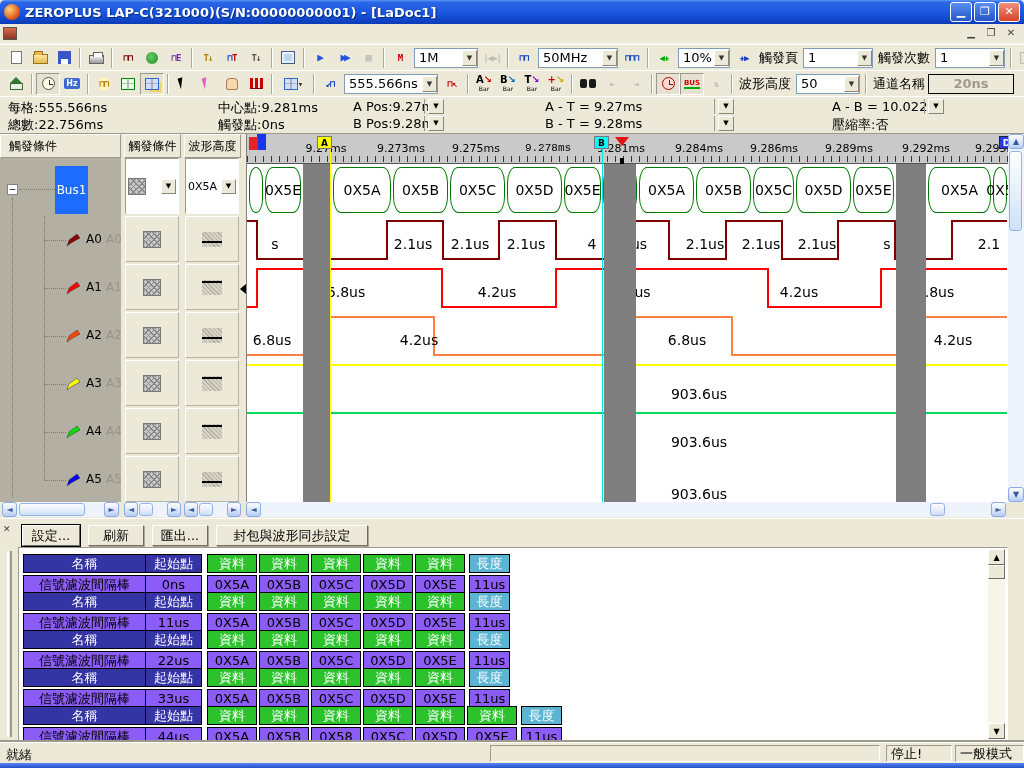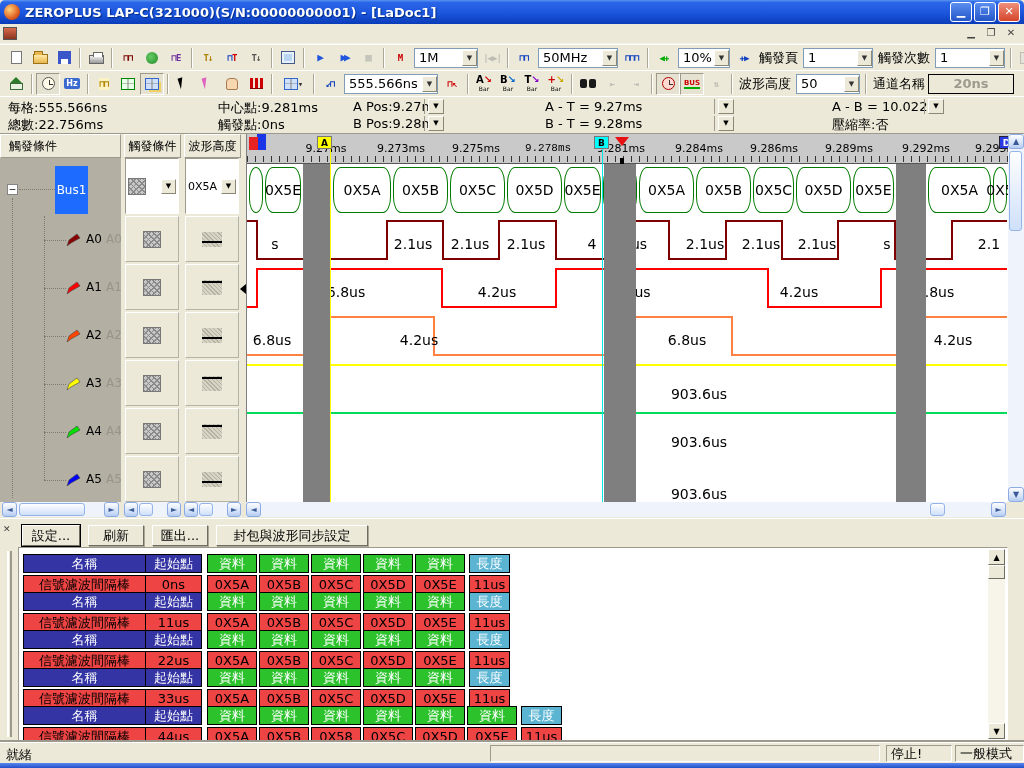--- a/index.html
+++ b/index.html
@@ -107,21 +107,21 @@
 
 #bpanel{position:absolute;left:0;top:518px;width:1024px;height:224px;background:#ece9d8;border-top:1px solid #fff}
 #bp-close{position:absolute;left:3px;top:6px;font-size:9px;color:#444;line-height:9px}
 #bp-grip{position:absolute;left:7px;top:32px;width:5px;height:186px;border-left:2px solid #fff;border-right:2px solid #9d9a8d}
 .bpbtn{position:absolute;top:6px;height:21px;background:#ece9d8;border:1px solid;border-color:#fff #6f6d62 #6f6d62 #fff;text-align:center;font-size:13px;line-height:19px;box-shadow:1px 1px 0 #aca899}
 #plist{position:absolute;left:18px;top:28px;width:990px;height:194px;background:#fff;border:1px solid;border-color:#9d9a8d #fff #fff #9d9a8d;overflow:hidden}
 .pblock{position:absolute;left:4px}
 .prow{display:flex;height:22px}
 .pc{border:1px solid #000;height:19px;font-size:13px;display:flex;align-items:center;justify-content:center;flex:none;overflow:hidden;white-space:nowrap}
 .pc.hd{color:#fff}
-.pc.wh{background:#ef4444;color:#000}
+.pc.wh{background:#8b5cf6;color:#000}
 .pmark{position:absolute;left:-13px;top:12px;width:0;height:0;border-top:7px solid transparent;border-bottom:7px solid transparent;border-left:9px solid #e80000}
 .clb{background:#ece9d8;border:1px solid;border-color:#fff #6f6d62 #6f6d62 #fff;font-size:8px;display:flex;align-items:center;justify-content:center;flex:none}
 #bp-sb{position:absolute;right:2px;top:1px;width:17px;height:190px;background:#f7f4ea;display:flex;flex-direction:column}
 
 #statusbar{position:absolute;left:0;top:742px;width:1024px;height:21px;background:#ece9d8;border-top:1px solid #fff;box-shadow:0 -2px 0 #9d9a8d}
 .stx{position:absolute;top:3px;white-space:nowrap}
 .stbox{position:absolute;top:2px;height:17px;border:1px solid;border-color:#9d9a8d #fff #fff #9d9a8d;padding:0 4px;line-height:15px}
 #taskstrip{position:absolute;left:0;top:763px;width:1024px;height:5px;background:linear-gradient(#5a86f0,#2050c8)}
 #splitarr{position:absolute;left:240px;top:284px;width:0;height:0;border-top:5px solid transparent;border-bottom:5px solid transparent;border-right:6px solid #000}
 </style>

